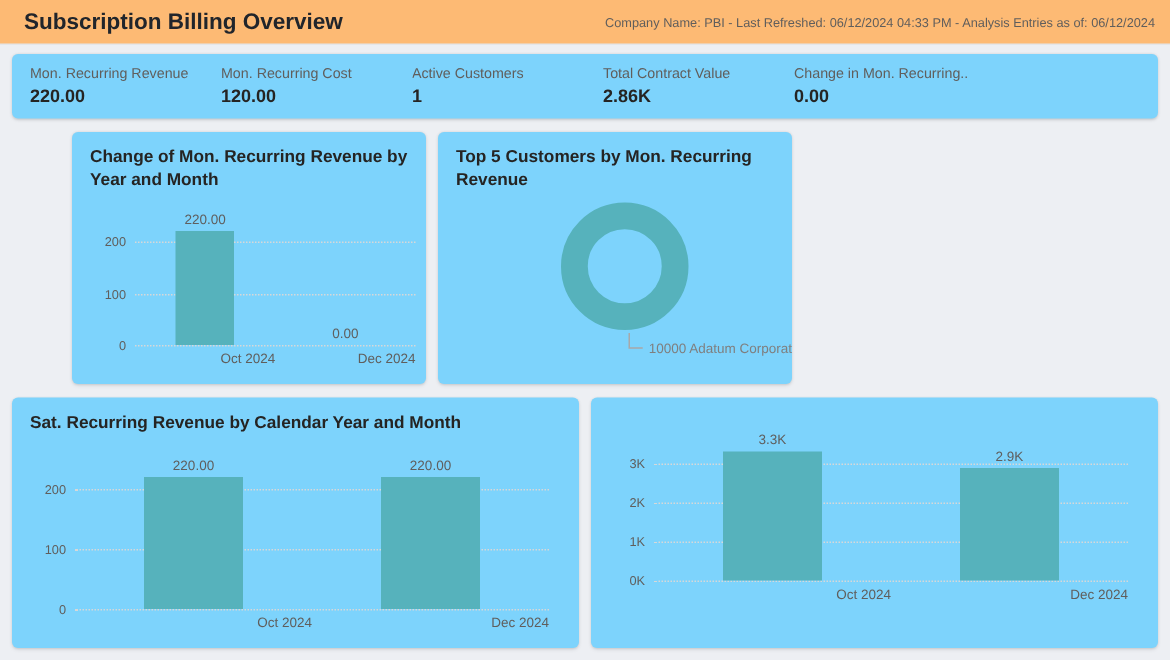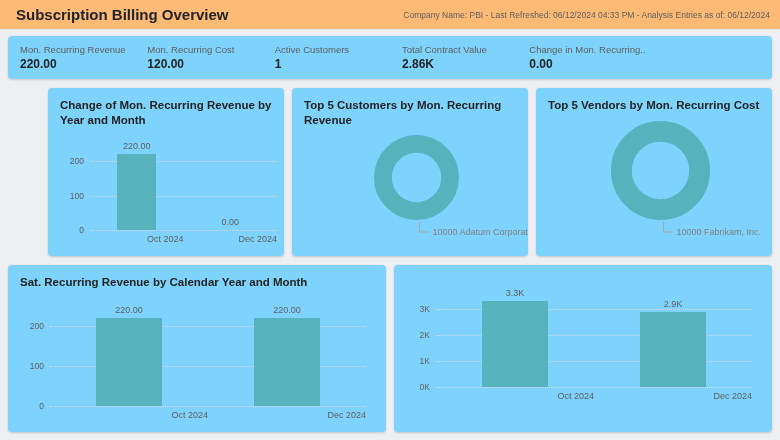--- a/index.html
+++ b/index.html
@@ -117,30 +117,20 @@
       <div class="card chart-card">
         <div class="card-title">Top 5 Customers by Mon. Recurring Revenue</div>
         <div class="chart">
             <svg width="225" height="115">
               <circle cx="112.5" cy="46.5" r="33.575" fill="none" stroke="#56B2BC" stroke-width="17.849999999999998"></circle>
               <polyline points="115.5,91 115.5,101 124.5,101" fill="none" stroke="#a8a8a8" stroke-width="1"></polyline>
               <text x="128.5" y="104" font-size="9" fill="#7f7f7f">10000 Adatum Corporation</text>
             </svg>
           </div>
       </div>
-      <div class="card chart-card">
-        <div class="card-title">Top 5 Vendors by Mon. Recurring Cost</div>
-        <div class="chart">
-            <svg width="225" height="129">
-              <circle cx="112.5" cy="53.5" r="39.105000000000004" fill="none" stroke="#56B2BC" stroke-width="20.79"></circle>
-              <polyline points="115.5,105 115.5,115 124.5,115" fill="none" stroke="#a8a8a8" stroke-width="1"></polyline>
-              <text x="128.5" y="118" font-size="9" fill="#7f7f7f">10000 Fabrikam, Inc.</text>
-            </svg>
-          </div>
-      </div>
     </div>
 
     <div class="row-bot">
       <div class="card chart-card">
         <div class="card-title">Sat. Recurring Revenue by Calendar Year and Month</div>
         <div class="chart">
             <div class="gridline" style="left: 30px; width: 316px; top: 112px;"></div>
             <div class="ytick" style="left: 0px; width: 24px; top: 107px;">0</div>
             <div class="gridline" style="left: 30px; width: 316px; top: 72px;"></div>
             <div class="ytick" style="left: 0px; width: 24px; top: 67px;">100</div>

